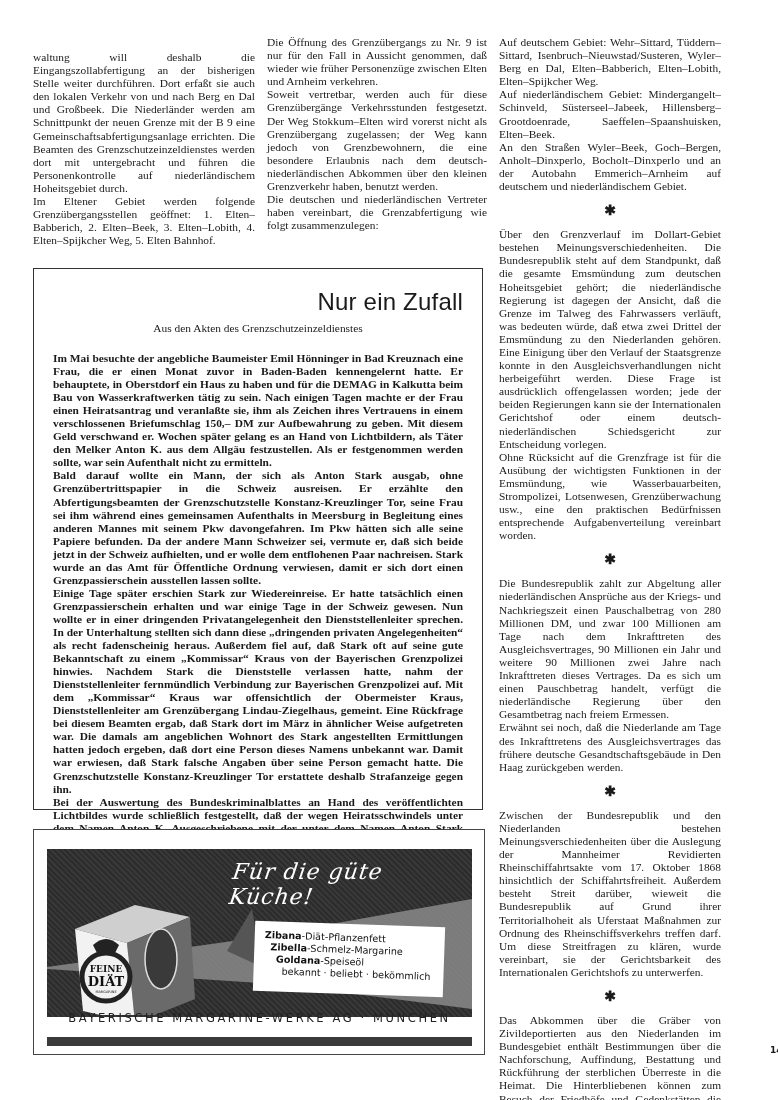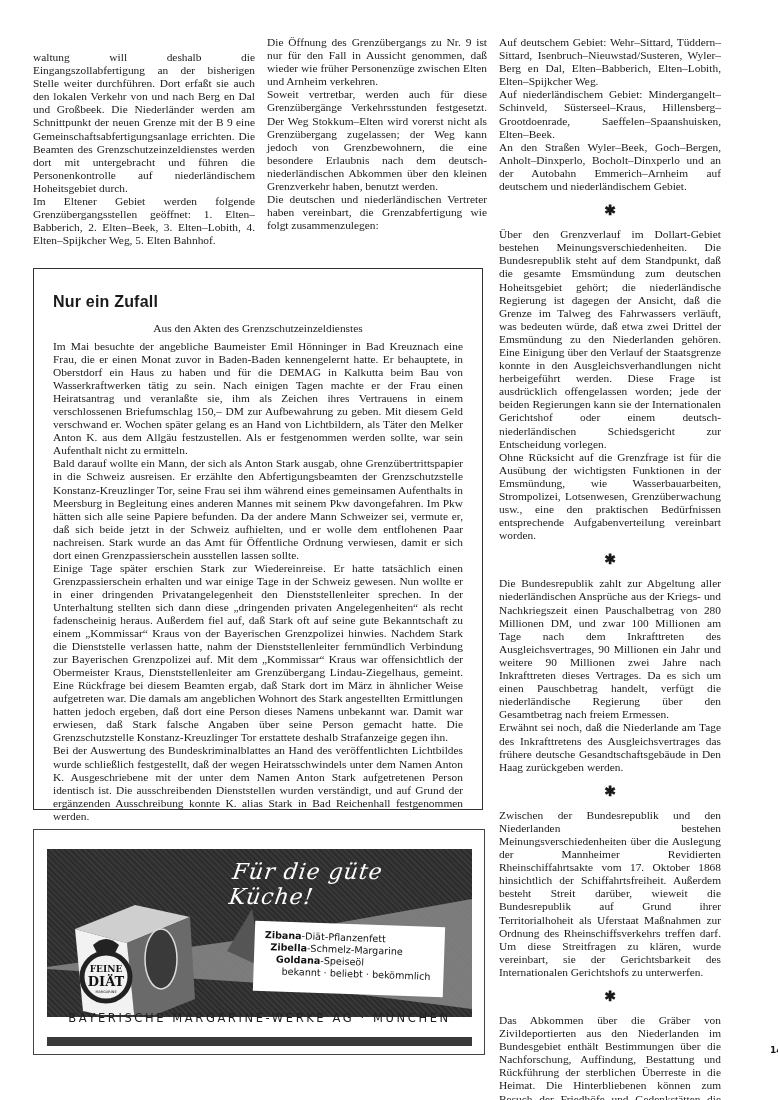--- a/index.html
+++ b/index.html
@@ -20,32 +20,32 @@
   #col3 { left: 499px; top: 36px; width: 222px; }
   .star { text-align: center; font-size: 14px; line-height: 14px; margin: 11px 0 10px 0; font-weight: bold; }
 
   #story-box {
     position: absolute; left: 33px; top: 268px; width: 450px; height: 542px;
     border: 1.2px solid #333; box-sizing: border-box;
     padding: 0 19px;
   }
   #story-title {
     font-family: "Liberation Sans", "DejaVu Sans", sans-serif;
-    font-weight: bold; font-size: 16px; text-align: left;
+    font-weight: normal; font-size: 24px; text-align: right;
     margin: 19px 0 0 0; line-height: 28px; letter-spacing: 0.2px;
   }
   #story-subtitle {
     font-family: "Liberation Serif", "DejaVu Serif", serif;
-    font-size: 11.4px; text-align: center; margin: 6px 0 5px 0; line-height: 13px;
+    font-size: 11.4px; text-align: center; margin: 6px 0 17px 0; line-height: 13px;
   }
   #story-body {
     font-family: "Liberation Serif", "DejaVu Serif", serif;
     font-size: 11.4px; line-height: 13.05px; text-align: justify;
   }
-  #story-body p { margin: 0; }
+  #story-body p { margin: 0; font-weight: bold; }
 
   #ad-box {
     position: absolute; left: 33px; top: 829px; width: 452px; height: 226px;
     border: 1.2px solid #444; box-sizing: border-box; background: #fff;
   }
   #ad-panel {
     position: absolute; left: 13px; top: 19px; width: 425px; height: 168px;
     background: #2c2c2c; overflow: hidden;
   }
   #ad-light {
@@ -95,21 +95,21 @@
 
 <div class="col" id="col2">
   <p>Die Öffnung des Grenzübergangs zu Nr. 9 ist nur für den Fall in Aussicht genommen, daß wieder wie früher Personenzüge zwischen Elten und Arnheim verkehren.</p>
   <p>Soweit vertretbar, werden auch für diese Grenzübergänge Verkehrsstunden festgesetzt. Der Weg Stokkum–Elten wird vorerst nicht als Grenzübergang zugelassen; der Weg kann jedoch von Grenzbewohnern, die eine besondere Erlaubnis nach dem deutsch-niederländischen Abkommen über den kleinen Grenzverkehr haben, benutzt werden.</p>
   <p>Die deutschen und niederländischen Vertreter haben vereinbart, die Grenzabfertigung wie folgt zusammenzulegen:</p>
 </div>
 
 <div class="col" id="col3">
   <div>
     <p>Auf deutschem Gebiet: Wehr–Sittard, Tüddern–Sittard, Isenbruch–Nieuwstad/Susteren, Wyler–Berg en Dal, Elten–Babberich, Elten–Lobith, Elten–Spijkcher Weg.</p>
-    <p>Auf niederländischem Gebiet: Mindergangelt–Schinveld, Süsterseel–Kraus, Hillensberg–Grootdoenrade, Saeffelen–Spaanshuisken, Elten–Beek.</p>
+    <p>Auf niederländischem Gebiet: Mindergangelt–Schinveld, Süsterseel–Jabeek, Hillensberg–Grootdoenrade, Saeffelen–Spaanshuisken, Elten–Beek.</p>
     <p>An den Straßen Wyler–Beek, Goch–Bergen, Anholt–Dinxperlo, Bocholt–Dinxperlo und an der Autobahn Emmerich–Arnheim auf deutschem und niederländischem Gebiet.</p>
   </div>
   <div class="star">✱</div>
   <div>
     <p>Über den Grenzverlauf im Dollart-Gebiet bestehen Meinungsverschiedenheiten. Die Bundesrepublik steht auf dem Standpunkt, daß die gesamte Emsmündung zum deutschen Hoheitsgebiet gehört; die niederländische Regierung ist dagegen der Ansicht, daß die Grenze im Talweg des Fahrwassers verläuft, was bedeuten würde, daß etwa zwei Drittel der Emsmündung zu den Niederlanden gehören. Eine Einigung über den Verlauf der Staatsgrenze konnte in den Ausgleichsverhandlungen nicht herbeigeführt werden. Diese Frage ist ausdrücklich offengelassen worden; jede der beiden Regierungen kann sie der Internationalen Gerichtshof oder einem deutsch-niederländischen Schiedsgericht zur Entscheidung vorlegen.</p>
     <p>Ohne Rücksicht auf die Grenzfrage ist für die Ausübung der wichtigsten Funktionen in der Emsmündung, wie Wasserbauarbeiten, Strompolizei, Lotsenwesen, Grenzüberwachung usw., eine den praktischen Bedürfnissen entsprechende Aufgabenverteilung vereinbart worden.</p>
   </div>
   <div class="star">✱</div>
   <div>
     <p>Die Bundesrepublik zahlt zur Abgeltung aller niederländischen Ansprüche aus der Kriegs- und Nachkriegszeit einen Pauschalbetrag von 280 Millionen DM, und zwar 100 Millionen am Tage nach dem Inkrafttreten des Ausgleichsvertrages, 90 Millionen ein Jahr und weitere 90 Millionen zwei Jahre nach Inkrafttreten dieses Vertrages. Da es sich um einen Pauschbetrag handelt, verfügt die niederländische Regierung über den Gesamtbetrag nach freiem Ermessen.</p>

